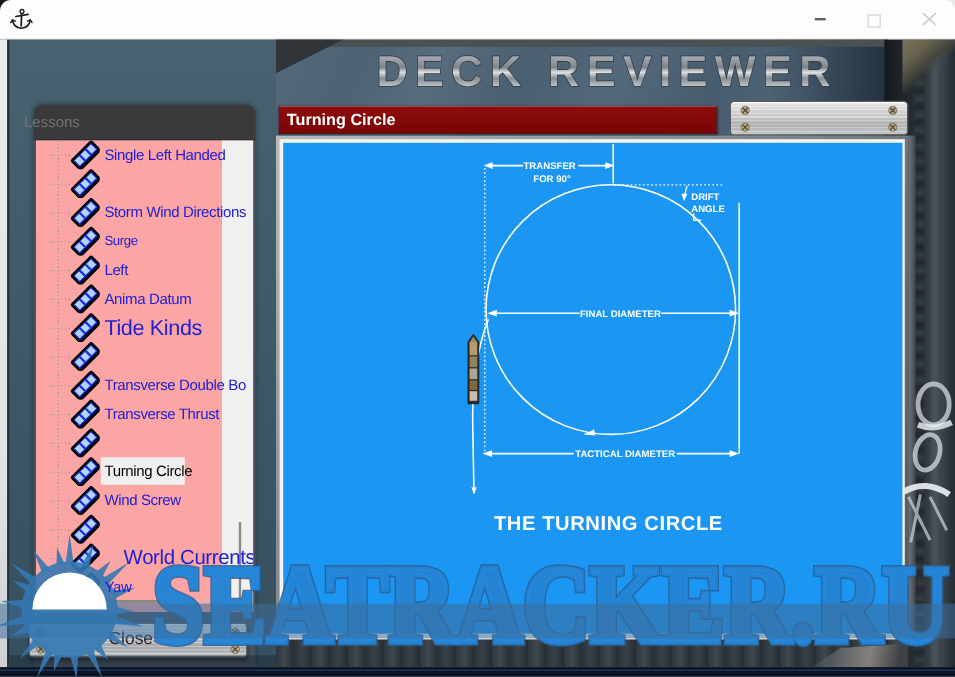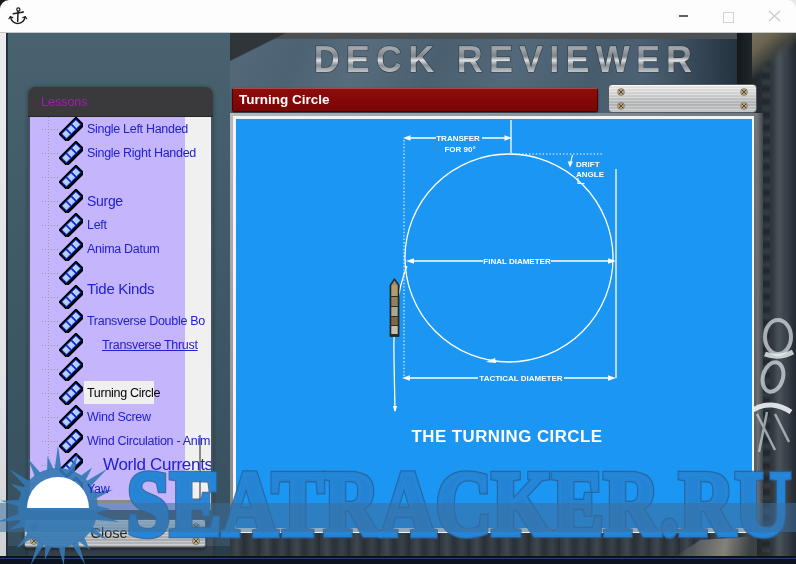--- a/index.html
+++ b/index.html
@@ -155,85 +155,85 @@
   <path d="M20,62 C30,66 40,64 48,60" stroke="#eef2f4" stroke-width="5" opacity="0.8"></path>
   <ellipse cx="28" cy="85" rx="10" ry="15" stroke="#d5dce1" stroke-width="4" opacity="0.75" transform="rotate(15 28 85)"></ellipse>
   <path d="M8,118 C20,110 34,112 46,120" stroke="#eef2f4" stroke-width="5" opacity="0.9"></path>
   <path d="M12,122 L30,158 M22,120 L14,160 M30,122 L44,150" stroke="#cdd5da" stroke-width="2.5" opacity="0.7"></path>
 </svg>
 
 <div class="abs" style="left:28px;top:87px;width:185px;height:469px;background:#46525f;border-radius:8px 8px 0 0;box-shadow:0 0 4px rgba(0,0,0,0.35);"></div>
 
 <div class="abs" style="left:28px;top:87px;width:185px;height:30px;background:#3a3a3c;border-radius:8px 8px 0 0;border-bottom:1px solid #262626;box-sizing:border-box;"></div>
 
-<div class="abs" style="left:41px;top:87px;height:30px;line-height:30px;color:#a21caf;font-size:12.5px;">Lessons</div>
-
-<div class="abs" style="left:30px;top:117px;width:181px;height:393px;background:#c4b5fd;overflow:hidden;">
+<div class="abs" style="left:20px;top:87px;height:30px;line-height:30px;color:#737373;font-size:12.5px;">Lessons</div>
+
+<div class="abs" style="left:30px;top:117px;width:181px;height:393px;background:#fca5a5;overflow:hidden;">
 
   <div class="abs" style="left:155px;top:0;width:26px;height:393px;background:#f0f0f0;"></div>
 
   <div class="abs" style="left:18px;top:0;width:1px;height:384px;background:repeating-linear-gradient(180deg,#9a9a9a 0 1px,transparent 1px 3px);"></div>
 
   <div class="abs" style="left:12px;top:11.5px;width:18px;height:1px;background:repeating-linear-gradient(90deg,#9a9a9a 0 1px,transparent 1px 3px);"></div>
       <svg class="abs" style="left:29px;top:0px;" width="24" height="24">
         <use href="#dico"></use>
       </svg>
       <div class="abs" style="left:57px;top:3px;height:18px;line-height:18px;font-size:12.5px;letter-spacing:-0.3px;color:#2121cf;white-space:nowrap;z-index:2;">Single Left Handed</div>
 
   <div class="abs" style="left:12px;top:35.5px;width:18px;height:1px;background:repeating-linear-gradient(90deg,#9a9a9a 0 1px,transparent 1px 3px);"></div>
       <svg class="abs" style="left:29px;top:24px;" width="24" height="24">
         <use href="#dico"></use>
       </svg>
-      <div class="abs" style="left:57px;top:27px;height:18px;line-height:18px;font-size:12.5px;letter-spacing:-0.3px;color:#2121cf;white-space:nowrap;z-index:2;">Single Right Handed</div>
 
   <div class="abs" style="left:12px;top:59.5px;width:18px;height:1px;background:repeating-linear-gradient(90deg,#9a9a9a 0 1px,transparent 1px 3px);"></div>
       <svg class="abs" style="left:29px;top:48px;" width="24" height="24">
         <use href="#dico"></use>
       </svg>
+      <div class="abs" style="left:57px;top:51px;height:18px;line-height:18px;font-size:12.5px;letter-spacing:-0.3px;color:#2121cf;white-space:nowrap;z-index:2;">Storm Wind Directions</div>
 
   <div class="abs" style="left:12px;top:83.5px;width:18px;height:1px;background:repeating-linear-gradient(90deg,#9a9a9a 0 1px,transparent 1px 3px);"></div>
       <svg class="abs" style="left:29px;top:72px;" width="24" height="24">
         <use href="#dico"></use>
       </svg>
-      <div class="abs" style="left:57px;top:75px;height:18px;line-height:18px;font-size:14px;letter-spacing:-0.3px;color:#2121cf;white-space:nowrap;z-index:2;">Surge</div>
+      <div class="abs" style="left:57px;top:75px;height:18px;line-height:18px;font-size:11px;letter-spacing:-0.3px;color:#2121cf;white-space:nowrap;z-index:2;">Surge</div>
 
   <div class="abs" style="left:12px;top:107.5px;width:18px;height:1px;background:repeating-linear-gradient(90deg,#9a9a9a 0 1px,transparent 1px 3px);"></div>
       <svg class="abs" style="left:29px;top:96px;" width="24" height="24">
         <use href="#dico"></use>
       </svg>
       <div class="abs" style="left:57px;top:99px;height:18px;line-height:18px;font-size:12.5px;letter-spacing:-0.3px;color:#2121cf;white-space:nowrap;z-index:2;">Left</div>
 
   <div class="abs" style="left:12px;top:131.5px;width:18px;height:1px;background:repeating-linear-gradient(90deg,#9a9a9a 0 1px,transparent 1px 3px);"></div>
       <svg class="abs" style="left:29px;top:120px;" width="24" height="24">
         <use href="#dico"></use>
       </svg>
       <div class="abs" style="left:57px;top:123px;height:18px;line-height:18px;font-size:12.5px;letter-spacing:-0.3px;color:#2121cf;white-space:nowrap;z-index:2;">Anima Datum</div>
 
   <div class="abs" style="left:12px;top:155.5px;width:18px;height:1px;background:repeating-linear-gradient(90deg,#9a9a9a 0 1px,transparent 1px 3px);"></div>
       <svg class="abs" style="left:29px;top:144px;" width="24" height="24">
         <use href="#dico"></use>
       </svg>
-      <div class="abs" style="left:57px;top:147px;height:18px;line-height:18px;font-size:15px;letter-spacing:-0.3px;color:#2121cf;white-space:nowrap;z-index:2;margin-top:16px;">Tide Kinds</div>
+      <div class="abs" style="left:57px;top:147px;height:18px;line-height:18px;font-size:18px;letter-spacing:-0.3px;color:#2121cf;white-space:nowrap;z-index:2;">Tide Kinds</div>
 
   <div class="abs" style="left:12px;top:179.5px;width:18px;height:1px;background:repeating-linear-gradient(90deg,#9a9a9a 0 1px,transparent 1px 3px);"></div>
       <svg class="abs" style="left:29px;top:168px;" width="24" height="24">
         <use href="#dico"></use>
       </svg>
 
   <div class="abs" style="left:12px;top:203.5px;width:18px;height:1px;background:repeating-linear-gradient(90deg,#9a9a9a 0 1px,transparent 1px 3px);"></div>
       <svg class="abs" style="left:29px;top:192px;" width="24" height="24">
         <use href="#dico"></use>
       </svg>
       <div class="abs" style="left:57px;top:195px;height:18px;line-height:18px;font-size:12.5px;letter-spacing:-0.3px;color:#2121cf;white-space:nowrap;z-index:2;text-align:right;">Transverse Double Bo</div>
 
   <div class="abs" style="left:12px;top:227.5px;width:18px;height:1px;background:repeating-linear-gradient(90deg,#9a9a9a 0 1px,transparent 1px 3px);"></div>
       <svg class="abs" style="left:29px;top:216px;" width="24" height="24">
         <use href="#dico"></use>
       </svg>
-      <div class="abs" style="left:72px;top:219px;height:18px;line-height:18px;font-size:12.5px;letter-spacing:-0.3px;color:#2121cf;white-space:nowrap;z-index:2;text-decoration:underline;">Transverse Thrust</div>
+      <div class="abs" style="left:57px;top:219px;height:18px;line-height:18px;font-size:12.5px;letter-spacing:-0.3px;color:#2121cf;white-space:nowrap;z-index:2;">Transverse Thrust</div>
 
   <div class="abs" style="left:12px;top:251.5px;width:18px;height:1px;background:repeating-linear-gradient(90deg,#9a9a9a 0 1px,transparent 1px 3px);"></div>
       <svg class="abs" style="left:29px;top:240px;" width="24" height="24">
         <use href="#dico"></use>
       </svg>
 
   <div class="abs" style="left:12px;top:275.5px;width:18px;height:1px;background:repeating-linear-gradient(90deg,#9a9a9a 0 1px,transparent 1px 3px);"></div>
       <svg class="abs" style="left:29px;top:264px;" width="24" height="24">
         <use href="#dico"></use>
       </svg>
@@ -242,21 +242,20 @@
   <div class="abs" style="left:12px;top:299.5px;width:18px;height:1px;background:repeating-linear-gradient(90deg,#9a9a9a 0 1px,transparent 1px 3px);"></div>
       <svg class="abs" style="left:29px;top:288px;" width="24" height="24">
         <use href="#dico"></use>
       </svg>
       <div class="abs" style="left:57px;top:291px;height:18px;line-height:18px;font-size:12.5px;letter-spacing:-0.3px;color:#2121cf;white-space:nowrap;z-index:2;">Wind Screw</div>
 
   <div class="abs" style="left:12px;top:323.5px;width:18px;height:1px;background:repeating-linear-gradient(90deg,#9a9a9a 0 1px,transparent 1px 3px);"></div>
       <svg class="abs" style="left:29px;top:312px;" width="24" height="24">
         <use href="#dico"></use>
       </svg>
-      <div class="abs" style="left:57px;top:315px;height:18px;line-height:18px;font-size:12.5px;letter-spacing:-0.3px;color:#2121cf;white-space:nowrap;z-index:2;">Wind Circulation - Anim</div>
 
   <div class="abs" style="left:12px;top:347.5px;width:18px;height:1px;background:repeating-linear-gradient(90deg,#9a9a9a 0 1px,transparent 1px 3px);"></div>
       <svg class="abs" style="left:29px;top:336px;" width="24" height="24">
         <use href="#dico"></use>
       </svg>
       <div class="abs" style="left:73px;top:339px;height:18px;line-height:18px;font-size:17px;letter-spacing:-0.3px;color:#2121cf;white-space:nowrap;z-index:2;">World Currents - Anim</div>
 
   <div class="abs" style="left:12px;top:371.5px;width:18px;height:1px;background:repeating-linear-gradient(90deg,#9a9a9a 0 1px,transparent 1px 3px);"></div>
       <svg class="abs" style="left:29px;top:360px;" width="24" height="24">
         <use href="#dico"></use>

